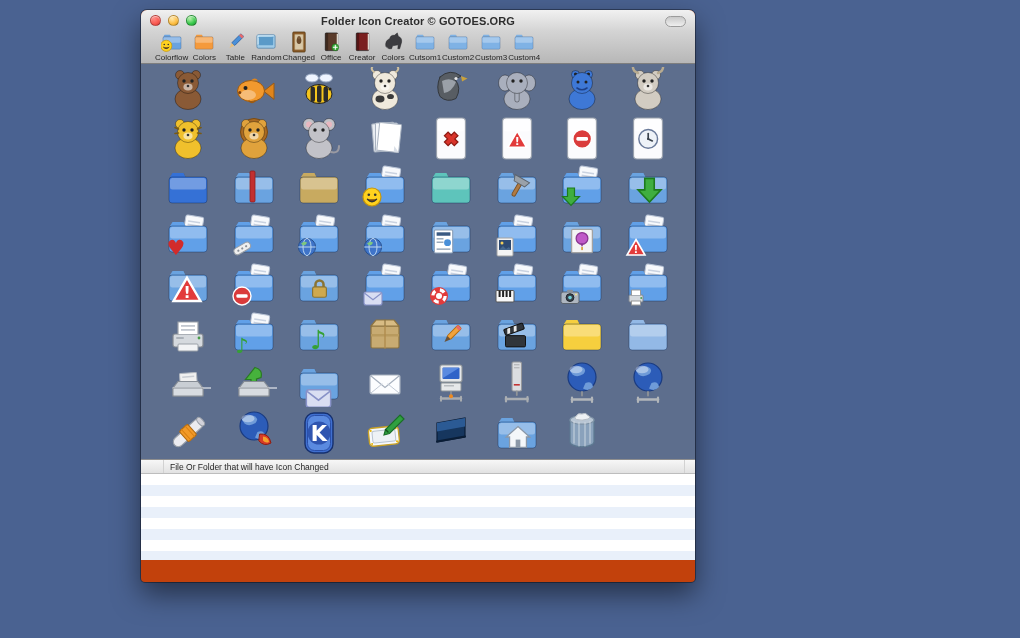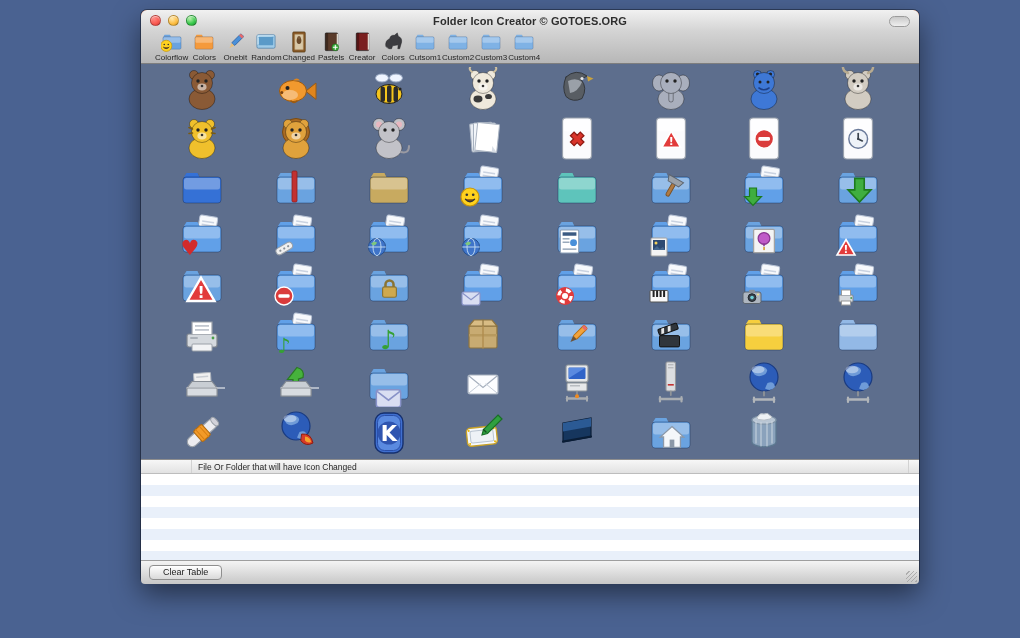--- a/index.html
+++ b/index.html
@@ -3,21 +3,21 @@
 <meta charset="utf-8">
 <style>
   html,body{margin:0;padding:0;}
   body{
     width:1020px;height:638px;position:relative;overflow:hidden;
     background:var(--desktop,#4a6291);
     font-family:"Liberation Sans",sans-serif;
     -webkit-font-smoothing:antialiased;
   }
   .window{
-    position:absolute;left:141px;top:10px;width:778px;height:572px;
+    position:absolute;left:141px;top:10px;width:554px;height:572px;
     border-radius:6px 6px 4px 4px;
     box-shadow:0 12px 28px rgba(0,0,0,.5), 0 0 0 1px rgba(0,0,0,.35);
     display:flex;flex-direction:column;background:#c2410c;
   }
   .titlebar{
     height:21px;flex:0 0 21px;border-radius:6px 6px 0 0;position:relative;
     background:linear-gradient(#f1f1f1,#d4d4d4);
     display:flex;align-items:center;justify-content:center;
   }
   .title{font-size:11px;color:#2e2e2e;font-weight:bold;letter-spacing:.1px;}
@@ -40,21 +40,21 @@
   .iconarea{
     flex:0 0 395px;height:395px;background:var(--content,#5d6e8d);
     display:grid;grid-template-columns:repeat(8,1fr);grid-template-rows:repeat(8,1fr);
     padding:2px 14px;box-sizing:border-box;
   }
   .cell{display:flex;align-items:center;justify-content:center;}
   .tablehead{
     height:13px;flex:0 0 13px;display:flex;align-items:center;
     background:linear-gradient(#f7f7f7,#e2e2e2);
     border-top:1px solid #8e8e8e;border-bottom:1px solid #bdbdbd;
-    font-size:8.5px;color:#1e1e1e;padding-left:28px;
+    font-size:8.5px;color:#1e1e1e;
   }
   .tablehead .lead{width:22px;height:100%;border-right:1px solid #d2d2d2;flex:0 0 22px;}
   .tablehead .hlabel{padding-left:6px;}
   .tablehead .tail{margin-left:auto;width:10px;height:100%;border-left:1px solid #d2d2d2;flex:0 0 10px;}
   .tablebody{
     flex:0 0 86px;height:86px;
     background:repeating-linear-gradient(to bottom,
       var(--stripe-a,#ffffff) 0 11px, var(--stripe-b,#e9f0fa) 11px 22px);
   }
   .bottombar{
@@ -123,21 +123,21 @@
           <svg viewBox="0 0 46 46" width="22" height="22" xmlns="http://www.w3.org/2000/svg">
             <g transform="translate(2,2) scale(2.1)">
               <g transform="rotate(45 10 10)">
                 <rect x="8.3" y="0" width="4" height="13" rx="1" fill="#4a90d9" stroke="#2a5fa0" stroke-width="0.8"></rect>
                 <path d="M8.3 13 l2 5 2 -5 z" fill="#e8c080"></path>
                 <rect x="8.3" y="0" width="4" height="2.6" rx="0" fill="#e86a6a"></rect>
               </g>
             </g>
           </svg>
         </span>
-        <span class="tb-label">Onebit</span>
+        <span class="tb-label">Table</span>
       </div>
       <div class="tb-item">
         <span>
           <svg viewBox="0 0 46 46" width="22" height="22" xmlns="http://www.w3.org/2000/svg">
             <rect x="4" y="8" width="38" height="28" rx="3" fill="#9fcbe8" stroke="#4a7ba6" stroke-width="1.5"></rect>
             <path d="M5 9 l36 0 -36 20 z" fill="#c8e4f4"></path>
             <rect x="8" y="12" width="30" height="18" rx="1" fill="#5a9ac8"></rect>
           </svg>
         </span>
         <span class="tb-label">Random</span>
@@ -156,21 +156,21 @@
       <div class="tb-item">
         <span>
           <svg viewBox="0 0 46 46" width="22" height="22" xmlns="http://www.w3.org/2000/svg">
             <rect x="11" y="4" width="26" height="37" rx="2" fill="#5a3b2a" stroke="#1a1a1a" stroke-width="1.3"></rect>
             <rect x="11" y="4" width="6" height="37" rx="0" fill="rgba(0,0,0,.3)"></rect>
             <rect x="35" y="6" width="2.5" height="33" rx="0" fill="#e8e4da"></rect>
             <circle cx="32" cy="34" r="7" fill="#3fae3f" stroke="#1d7a1d" stroke-width="1.2"></circle>
             <path d="M32 30 v8 M28 34 h8" fill="none" stroke="#ffffff" stroke-width="2.2" stroke-linecap="round"></path>
           </svg>
         </span>
-        <span class="tb-label">Pastels</span>
+        <span class="tb-label">Office</span>
       </div>
       <div class="tb-item">
         <span>
           <svg viewBox="0 0 46 46" width="22" height="22" xmlns="http://www.w3.org/2000/svg">
             <rect x="11" y="4" width="26" height="37" rx="2" fill="#7a1f1f" stroke="#1a1a1a" stroke-width="1.3"></rect>
             <rect x="11" y="4" width="6" height="37" rx="0" fill="rgba(0,0,0,.3)"></rect>
             <rect x="35" y="6" width="2.5" height="33" rx="0" fill="#e8e4da"></rect>
           </svg>
         </span>
         <span class="tb-label">Creator</span>
@@ -1039,17 +1039,13 @@
     </div>
 
   <div class="tablehead">
     <span class="lead"></span>
     <span class="hlabel">File Or Folder that will have Icon Changed</span>
     <span class="tail"></span>
   </div>
 
   <div class="tablebody"></div>
 
-  <div class="bottombar">
-    <button class="clear-btn">Clear Table</button>
-    <span class="grip"></span>
-  </div>
 </div>
 
 </body></html>

